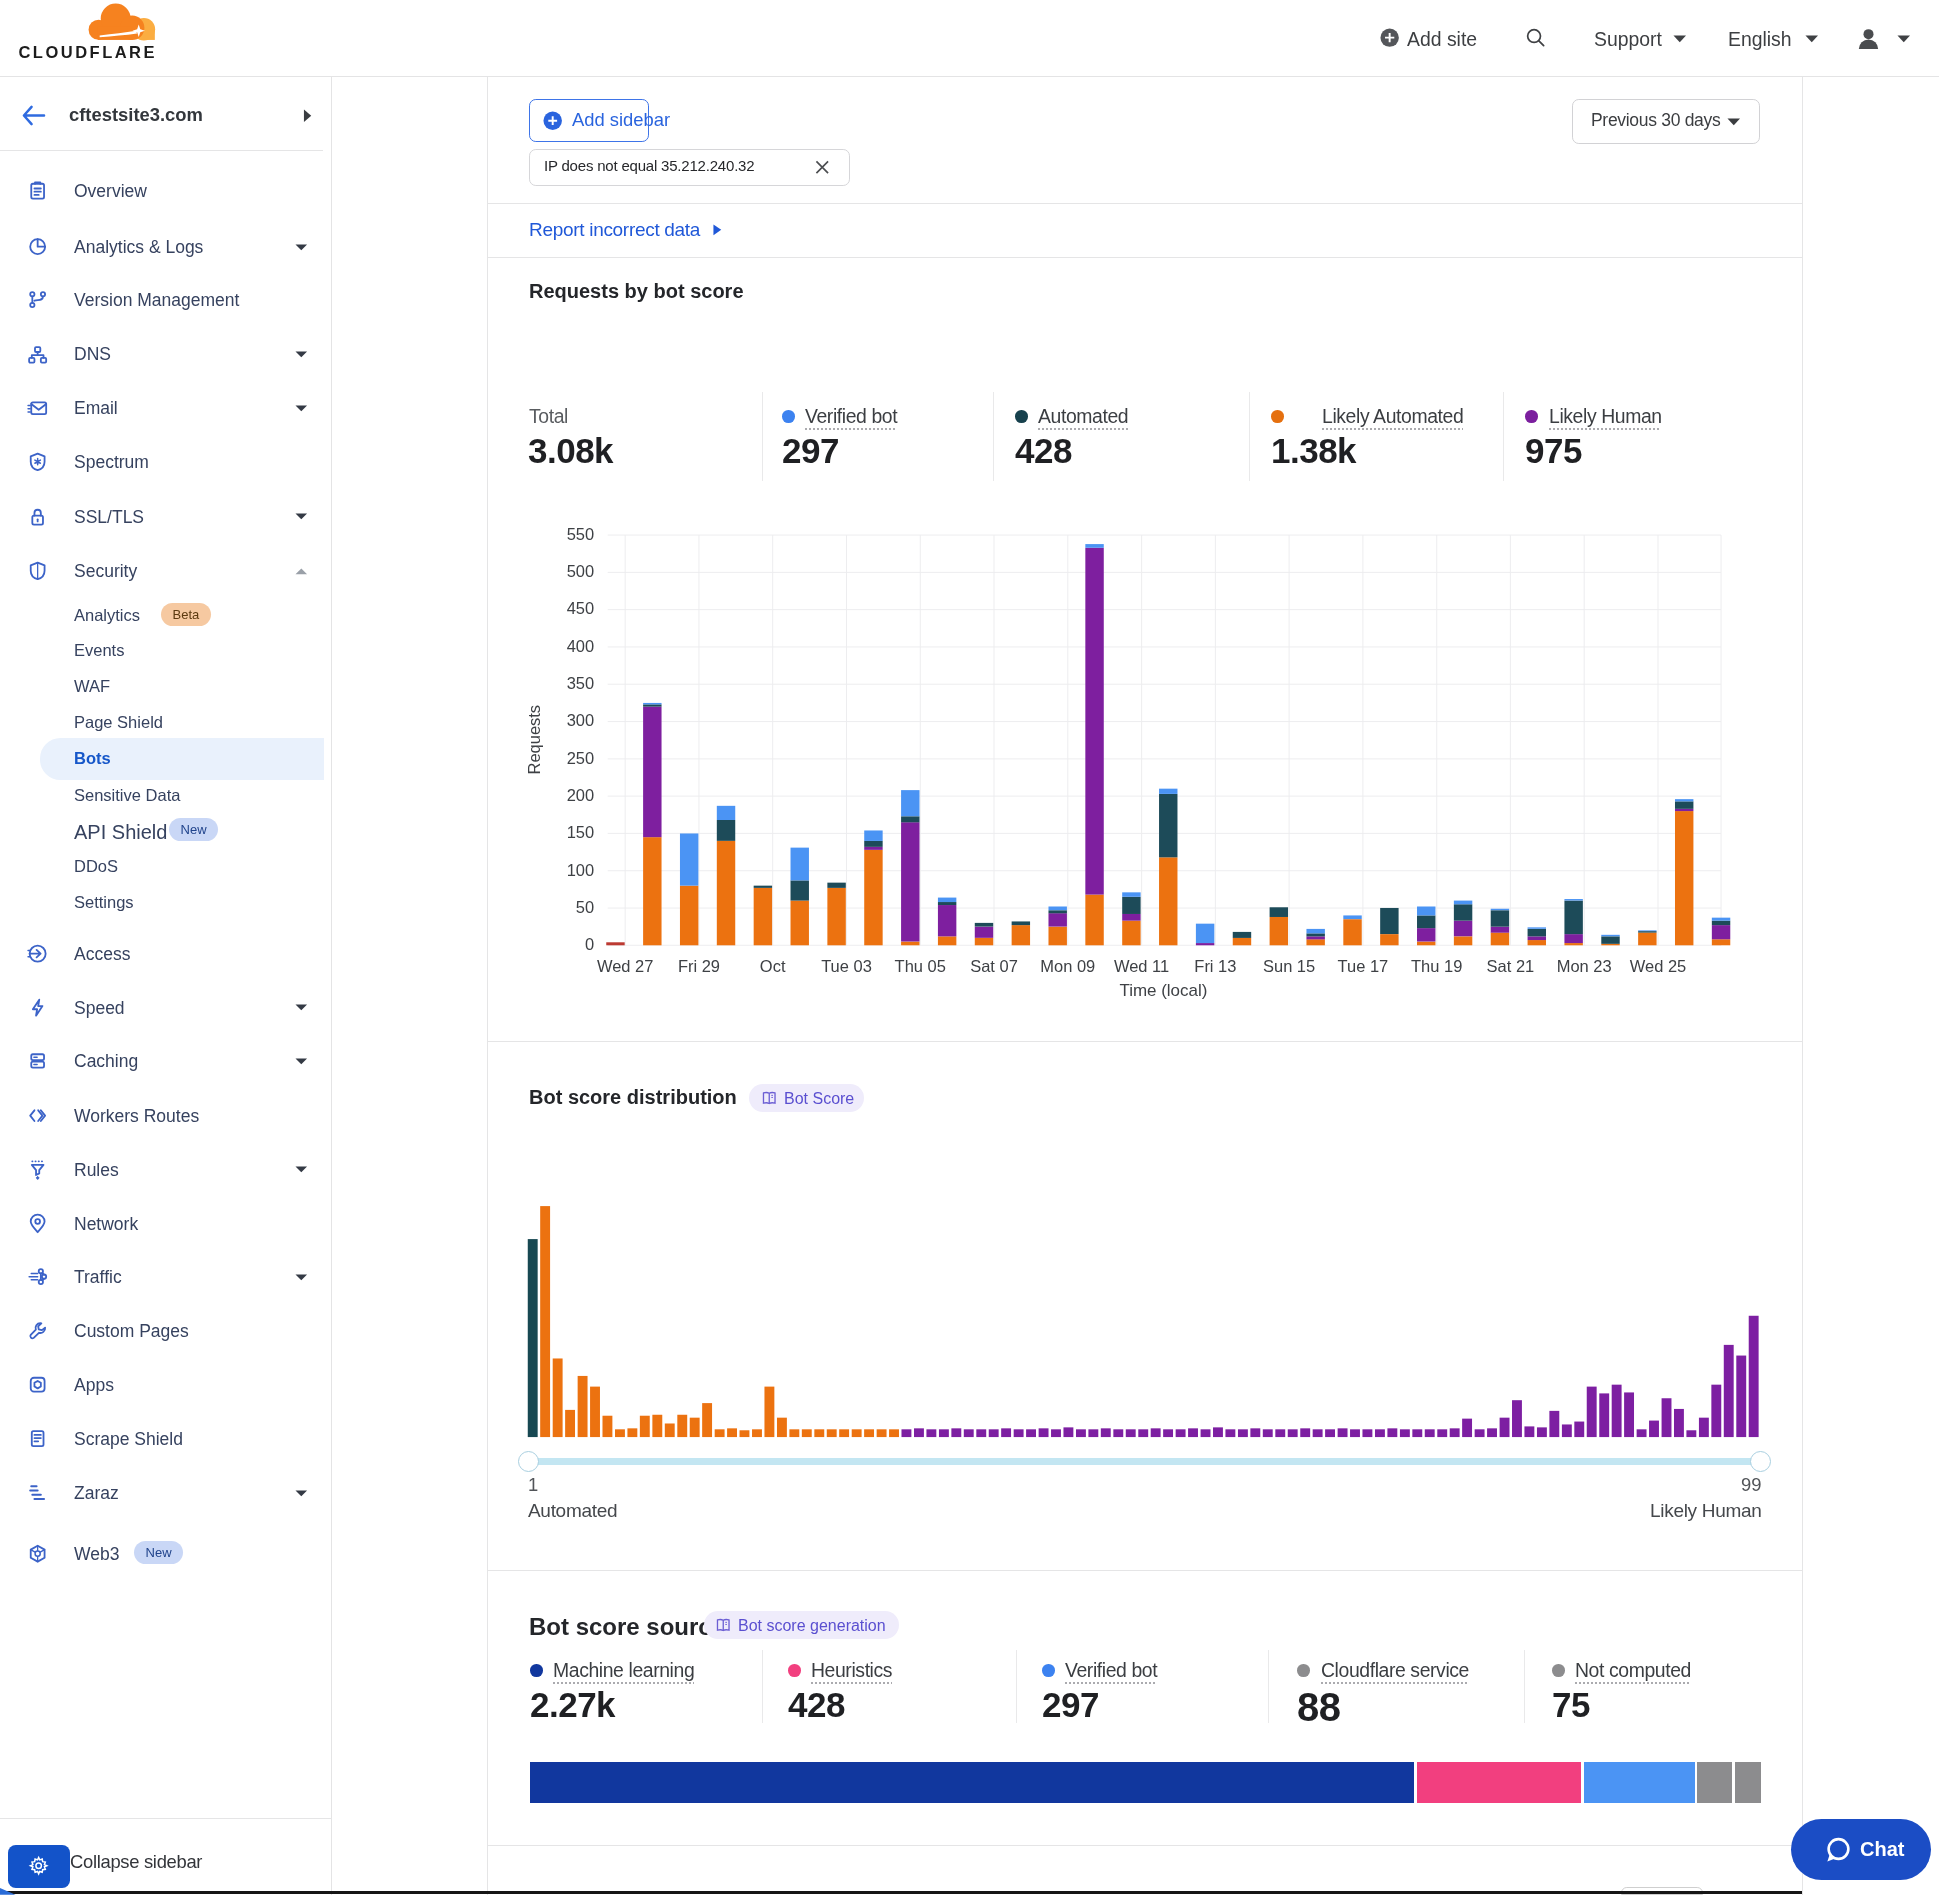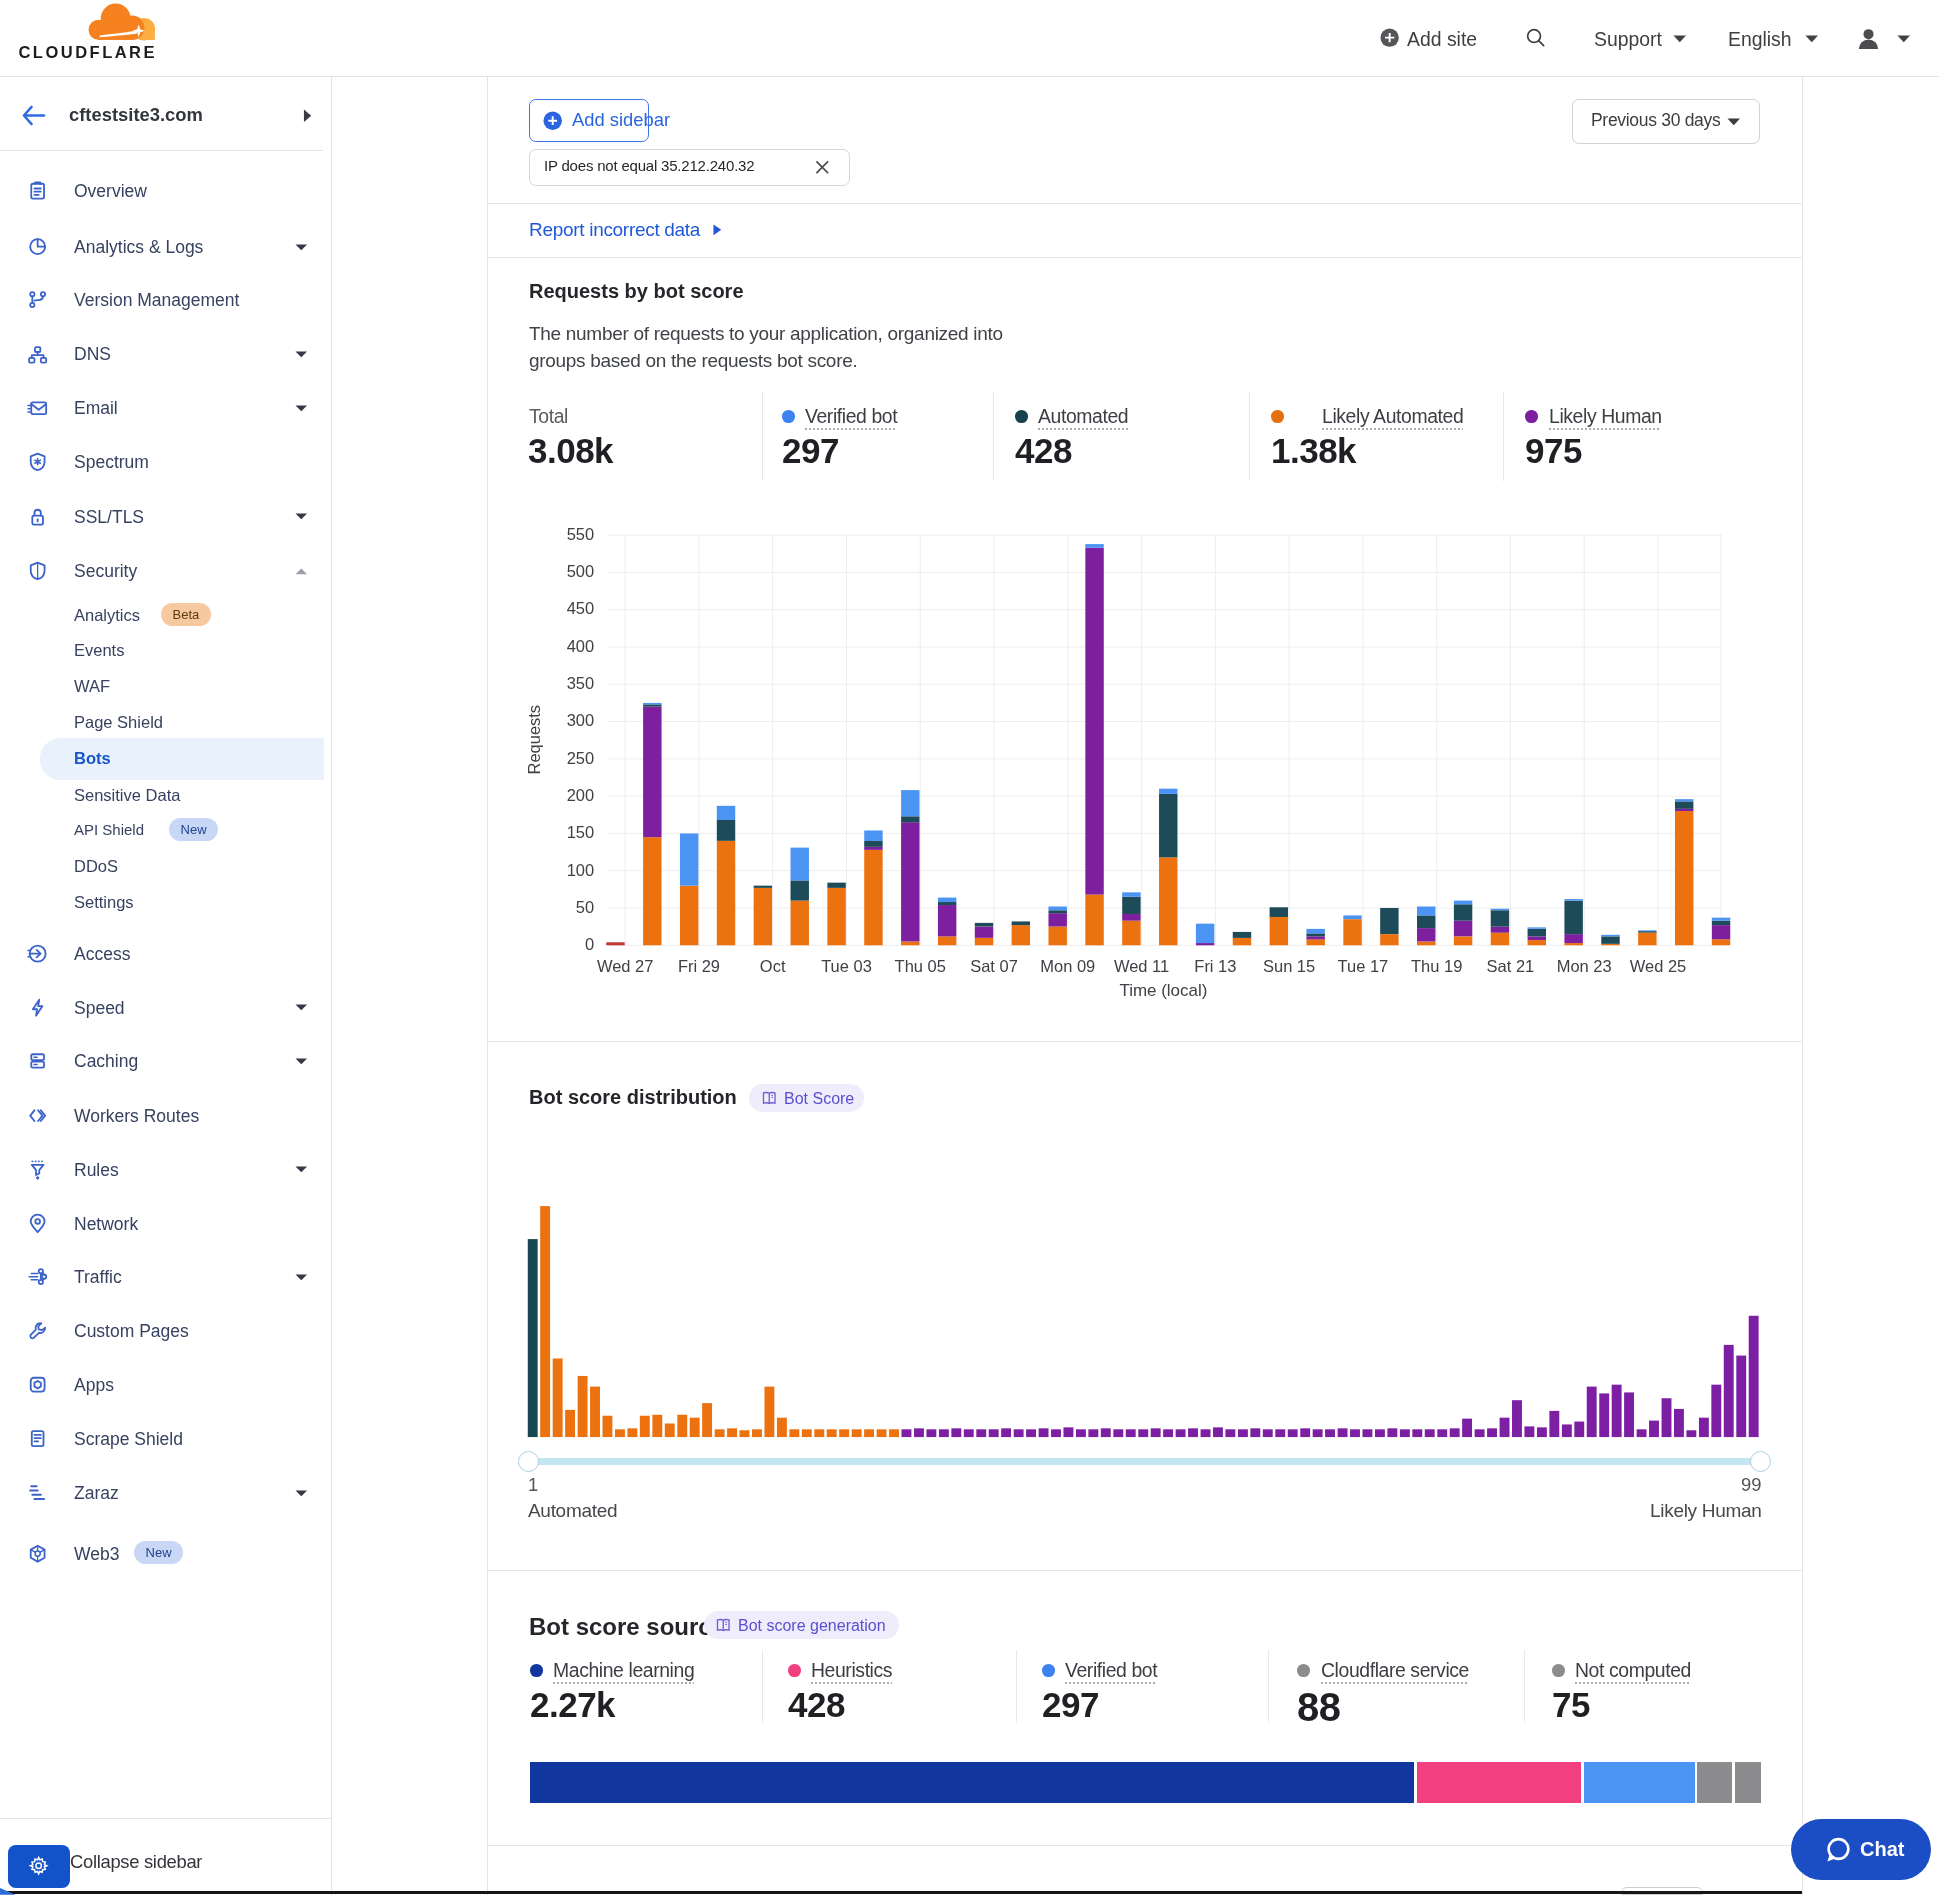--- a/index.html
+++ b/index.html
@@ -128,21 +128,21 @@
       <path d="M1.5 7.5 L7.5 1.5 L13.5 7.5 Z" fill="#9aa0a8"></path>
     </svg>
 <div class="abs" style="left:40px;top:738px;width:284px;height:42px;background:#e9f1fc;border-radius:20.4px 0 0 20.4px;"></div>
 <div class="abs" style="left:74px;top:606px;font-size:16.5px;color:#36425f;">Analytics</div>
 <div class="abs" style="left:161px;top:603px;background:#f6c9a1;color:#5c3a10;font-size:13px;border-radius:12.6px;padding:3.9px 11.6px;">Beta</div>
 <div class="abs" style="left:74px;top:641px;font-size:16.5px;color:#36425f;">Events</div>
 <div class="abs" style="left:74px;top:677px;font-size:16.5px;color:#36425f;">WAF</div>
 <div class="abs" style="left:74px;top:713px;font-size:16.5px;color:#36425f;">Page Shield</div>
 <div class="abs" style="left:74px;top:749px;font-size:16.5px;font-weight:bold;color:#1657c9;">Bots</div>
 <div class="abs" style="left:74px;top:786px;font-size:16.5px;color:#36425f;">Sensitive Data</div>
-<div class="abs" style="left:74px;top:821px;font-size:15px;color:#36425f;">API Shield</div>
+<div class="abs" style="left:74px;top:821px;font-size:20px;color:#36425f;">API Shield</div>
 <div class="abs" style="left:169px;top:818px;background:#c9d7f6;color:#21448c;font-size:13px;border-radius:12.6px;padding:3.9px 11.6px;">New</div>
 <div class="abs" style="left:74px;top:857px;font-size:16.5px;color:#36425f;">DDoS</div>
 <div class="abs" style="left:74px;top:893px;font-size:16.5px;color:#36425f;">Settings</div>
 <svg class="abs" style="left:27px;top:943px;" width="21.3" height="21.3" viewBox="0 0 20 20" fill="none" stroke="#3c63c8" stroke-width="1.7" stroke-linecap="round" stroke-linejoin="round">
       <circle cx="10" cy="10" r="7.5"></circle>
       <path d="M2.5 10 h10 M9 6.5 L12.8 10 L9 13.5"></path>
       <path d="M1 7h2M1 13h2" stroke-width="1.4"></path>
     </svg>
 <div class="abs navtxt" style="left:74px;top:944px;">Access</div>
 <svg class="abs" style="left:27px;top:997px;" width="21.3" height="21.3" viewBox="0 0 20 20" fill="none" stroke="#3c63c8" stroke-width="1.7" stroke-linecap="round" stroke-linejoin="round">
@@ -248,21 +248,20 @@
 <div class="abs" style="left:1572px;top:99px;width:188px;height:45px;border:1px solid #d2d2d5;border-radius:6.8px;background:#fff;"></div>
 <div class="abs" style="left:1591px;top:110px;font-size:17.5px;letter-spacing:-0.3px;color:#3b3d40;">Previous 30 days</div>
 <svg class="abs" style="left:1726px;top:117px;" width="15.5" height="9.7" viewBox="0 0 16 10">
       <path d="M1.5 1.5 L8 8.5 L14.5 1.5 Z" fill="#3b3d40"></path>
     </svg>
 <div class="abs" style="left:529px;top:219px;font-size:19px;letter-spacing:-0.3px;color:#2058d8;">Report incorrect data</div>
 <svg class="abs" style="left:712px;top:223px;" width="10.7" height="13.6" viewBox="0 0 11 14">
       <path d="M1.5 1.5 L9.5 7 L1.5 12.5 Z" fill="#2058d8"></path>
     </svg>
 <div class="abs" style="left:529px;top:280px;font-size:20px;font-weight:bold;color:#24262a;">Requests by bot score</div>
-<div class="abs" style="left:529px;top:320px;font-size:19px;letter-spacing:-0.3px;color:#3f4347;line-height:27px;">The number of requests to your application, organized into<br>groups based on the requests bot score.</div>
 <div class="vline" style="left:762px;top:392px;height:89px;background:#e9e9ea;"></div>
 <div class="vline" style="left:993px;top:392px;height:89px;background:#e9e9ea;"></div>
 <div class="vline" style="left:1249px;top:392px;height:89px;background:#e9e9ea;"></div>
 <div class="vline" style="left:1503px;top:392px;height:89px;background:#e9e9ea;"></div>
 <div class="abs" style="left:529px;top:405px;font-size:19.4px;letter-spacing:-0.4px;color:#595c60;">Total</div>
 <div class="abs" style="left:528px;top:431px;font-size:35px;font-weight:600;letter-spacing:-0.5px;color:#1f2023;">3.08k</div>
 <div class="abs" style="left:782px;top:410px;width:12.6px;height:12.6px;border-radius:50%;background:#3c82f0;"></div>
 <div class="abs doturl" style="left:805px;top:405px;font-size:19.4px;letter-spacing:-0.4px;color:#3b3e42;">Verified bot</div>
 <div class="abs" style="left:782px;top:431px;font-size:35px;font-weight:600;letter-spacing:-0.5px;color:#1f2023;">297</div>
 <div class="abs" style="left:1015px;top:410px;width:12.6px;height:12.6px;border-radius:50%;background:#17414d;"></div>

